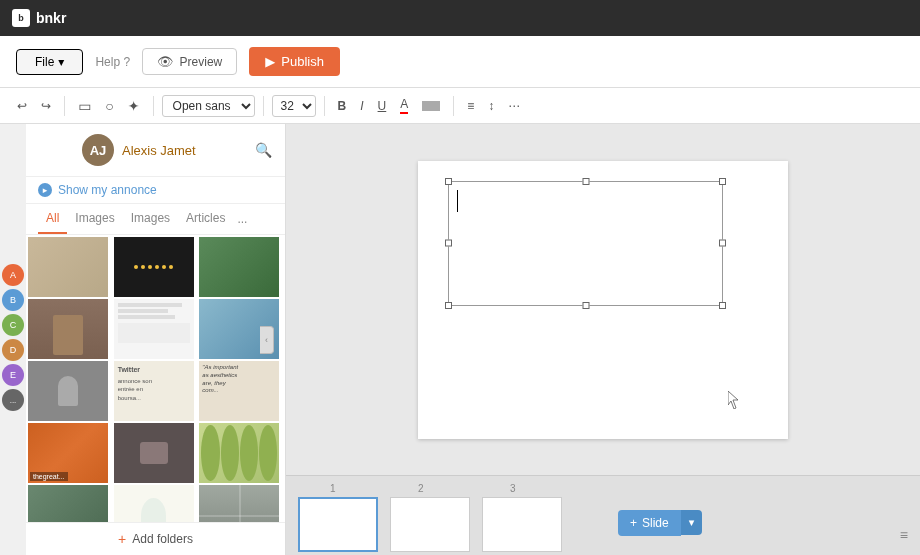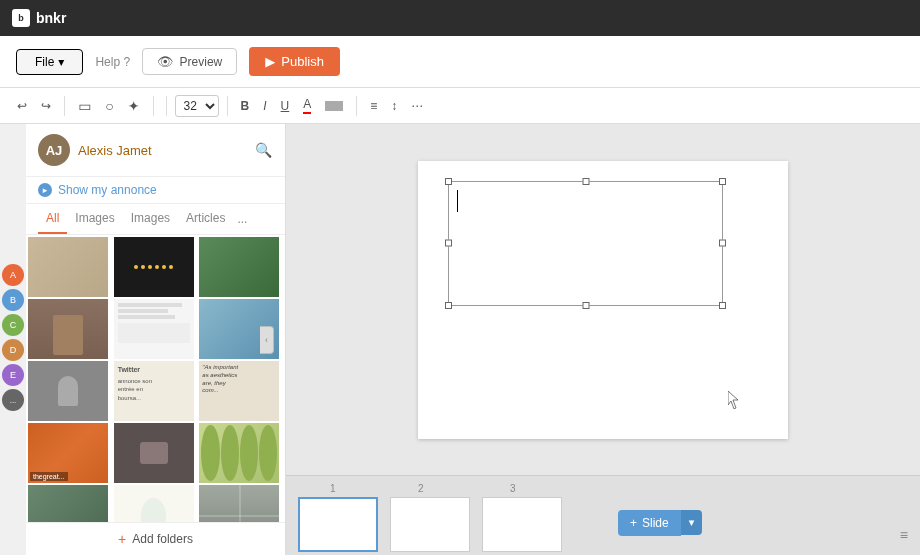--- a/index.html
+++ b/index.html
@@ -163,21 +163,21 @@
       overflow: hidden;
     }
     .sidebar-header {
       padding: 10px 12px;
       display: flex; align-items: center; gap: 8px;
       border-bottom: 1px solid #eee;
     }
     .avatar-main {
       width: 32px; height: 32px; border-radius: 50%;
       background: #8B7355; display: flex; align-items: center; justify-content: center;
-      color: #fff; font-size: 13px; font-weight: bold;
+      color: #fff; font-size: 13px; font-weight: bold; margin-left: 44px;
     }
     .sidebar-username {
       font-size: 13px; color: #a16207; font-weight: 500; flex: 1;
     }
     .sidebar-search-btn {
       background: none; border: none; cursor: pointer; color: #888; font-size: 14px;
     }
     .show-folders {
       padding: 6px 12px;
       display: flex; align-items: center; gap: 6px;
@@ -410,20 +410,23 @@
   <button class="toolbar-btn">
     <span style="font-size:14px;">▭</span>
   </button>
   <button class="toolbar-btn">
     <span style="font-size:14px;">○</span>
   </button>
   <button class="toolbar-btn">
     <span style="font-size:14px;">✦</span>
   </button>
   <div class="toolbar-separator"></div>
+  <select class="font-select">
+    <option>Open sans</option>
+  </select>
   <div class="toolbar-separator"></div>
   <select class="size-select">
     <option>32</option>
   </select>
   <div class="toolbar-separator"></div>
   <button class="toolbar-btn toolbar-bold">
     <span>B</span>
   </button>
   <button class="toolbar-btn toolbar-italic">
     <span>I</span>

